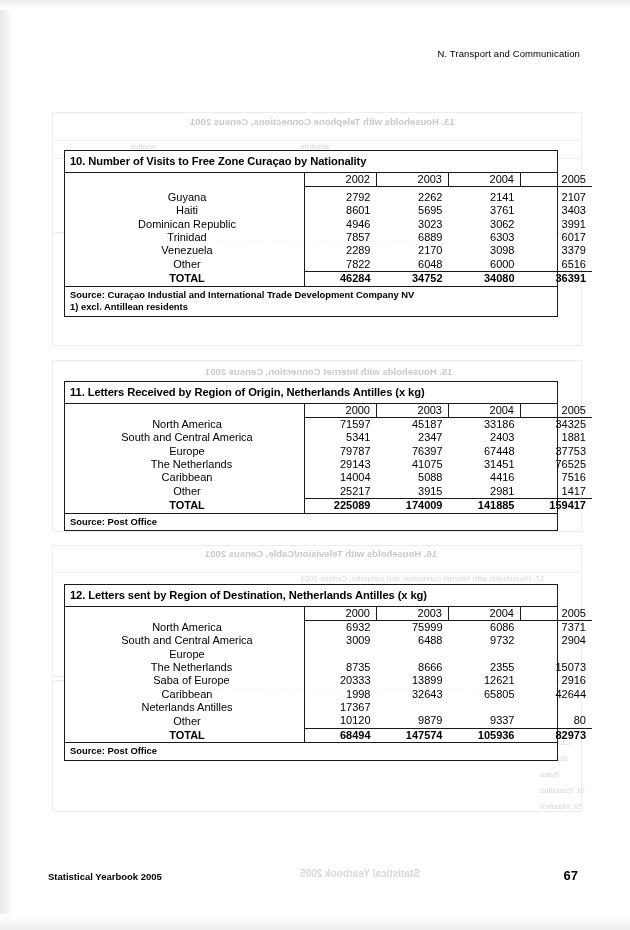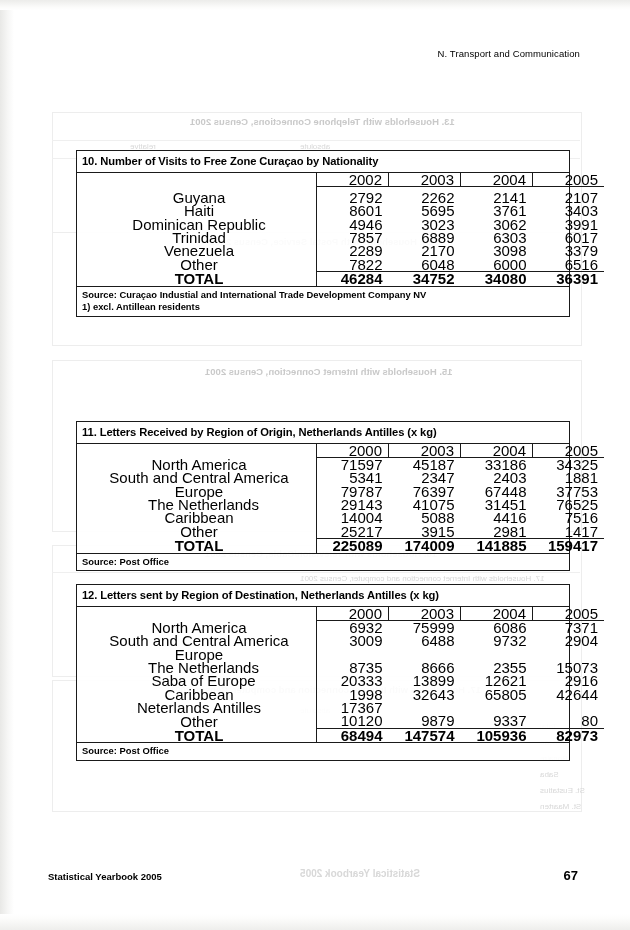--- a/index.html
+++ b/index.html
@@ -90,38 +90,38 @@
     position: absolute;
     right: 52px;
     bottom: 47px;
     font-size: 13px;
     font-weight: bold;
   }
 
   
   .table-block {
     position: absolute;
-    left: 76px;
+    left: 64px;
     width: 494px;
     border: 1.6px solid #1a1a1a;
     background: rgba(255,255,255,0.92);
     box-sizing: border-box;
   }
   .tbl-title {
     font-size: 11.2px;
     font-weight: bold;
     padding: 4px 0 4px 5px;
     border-bottom: 1.6px solid #1a1a1a;
     letter-spacing: -0.1px;
     line-height: 1.15;
   }
   table.data {
     width: 100%;
     border-collapse: collapse;
-    font-size: 15px;
+    font-size: 11px;
     table-layout: fixed;
   }
   table.data td, table.data th {
     padding: 0;
     font-weight: normal;
     line-height: 13.3px;
     height: 13.3px;
     vertical-align: middle;
   }
   .c-label { text-align: center; padding-left: 5px !important; width: 234px; }
@@ -266,21 +266,21 @@
         <td class="c-num">36391</td>
       </tr>
     </tbody>
   </table>
   <div class="src-row">
     <div>Source: Curaçao Industial and International Trade Development Company NV</div>
     <div>1) excl. Antillean residents</div>
   </div>
 </div>
 
-<div class="table-block" style="top:381px;margin-top:40px;">
+<div class="table-block" style="top:381px;">
   <div class="tbl-title">11. Letters Received by Region of Origin, Netherlands Antilles (x kg)</div>
   <table class="data">
     <thead>
       <tr>
         <th class="c-label"></th>
         <th class="c-num vrule">2000</th>
         <th class="c-num hsep">2003</th>
         <th class="c-num hsep">2004</th>
         <th class="c-num hsep">2005</th>
       </tr>

